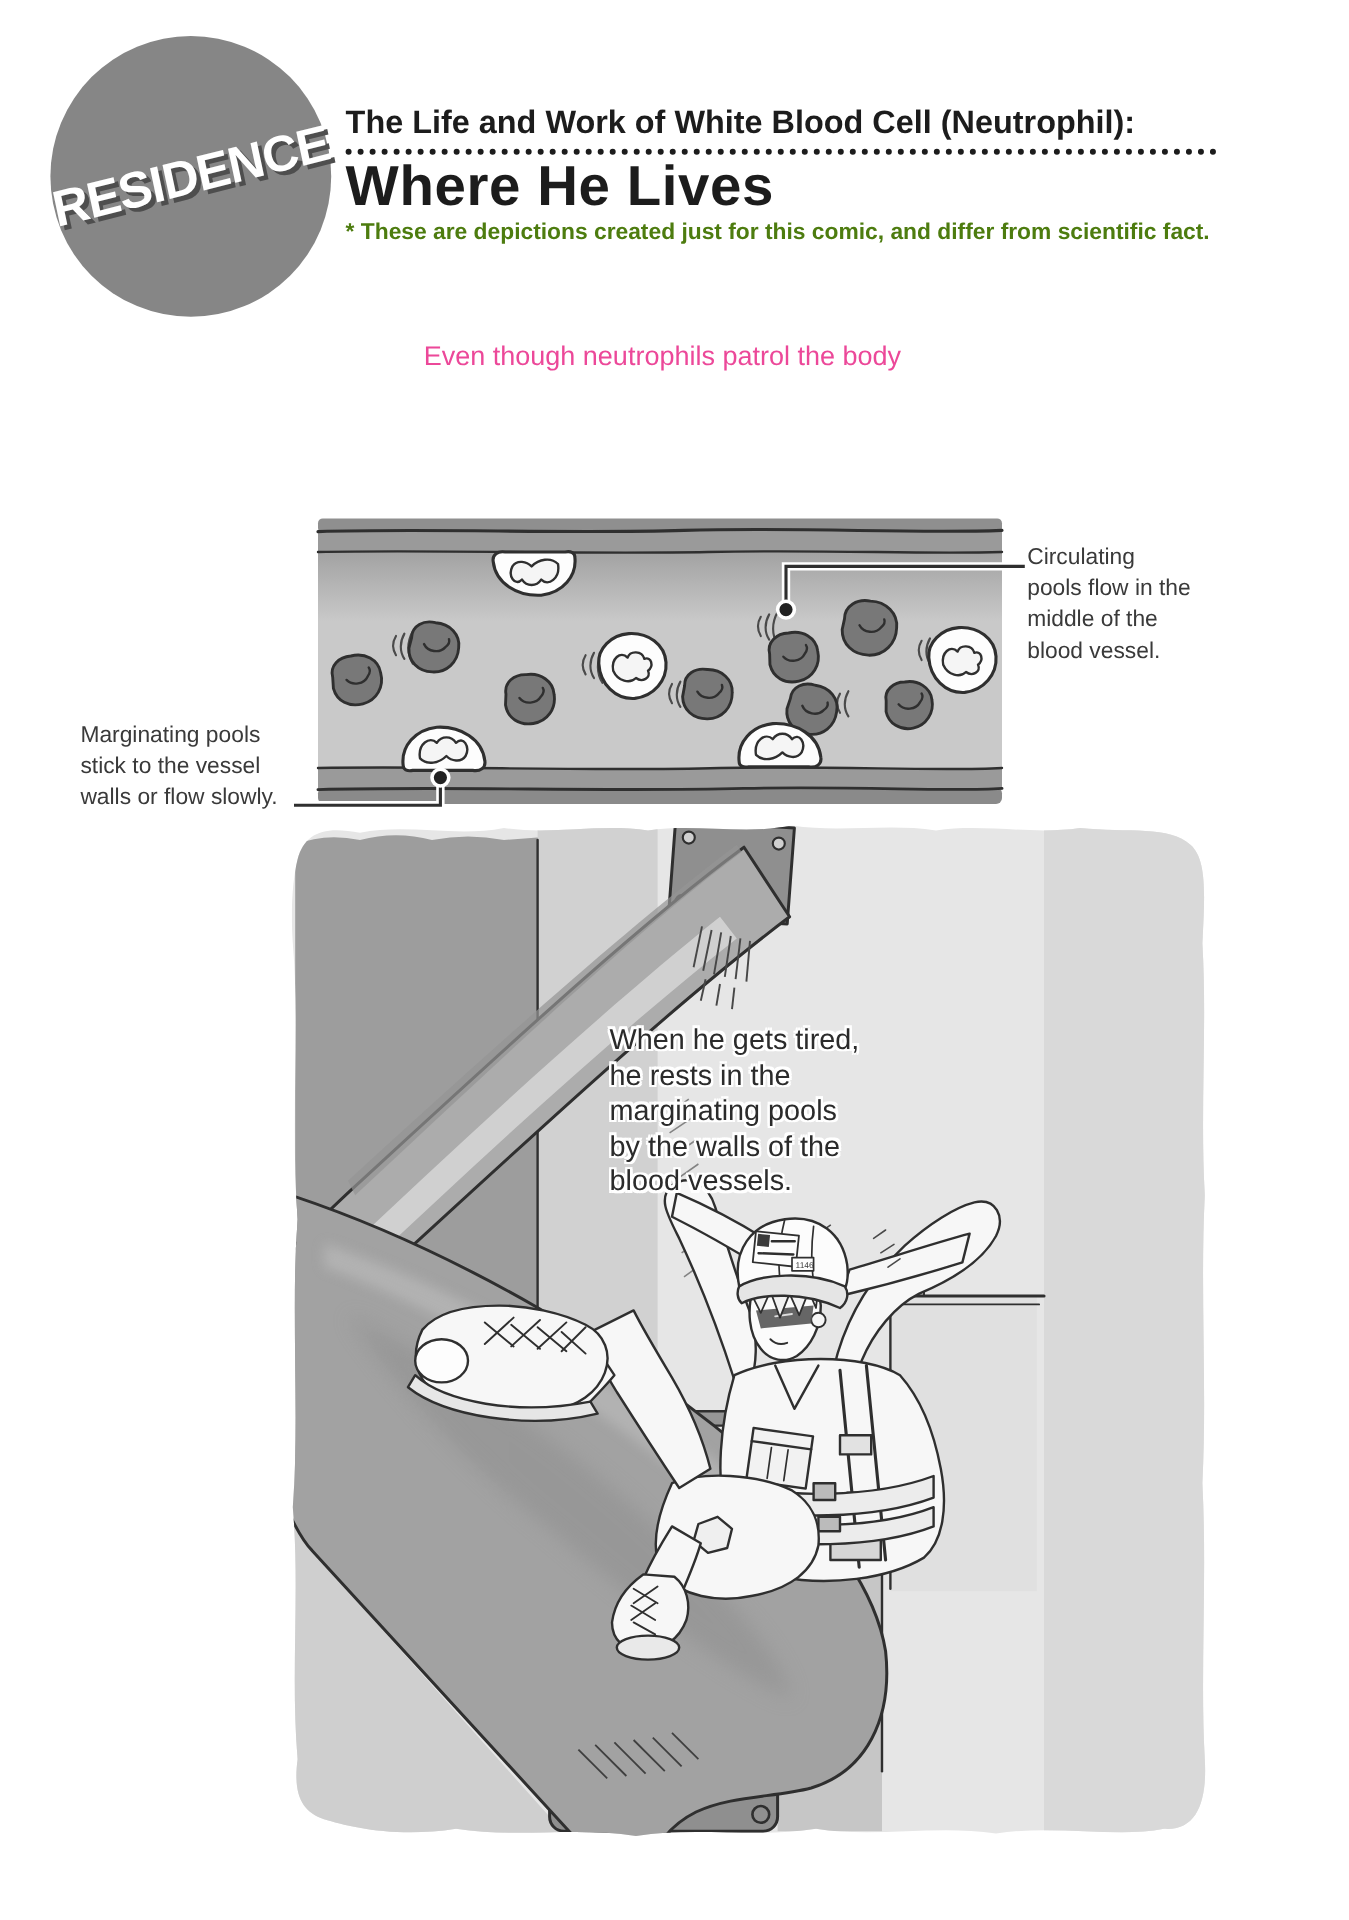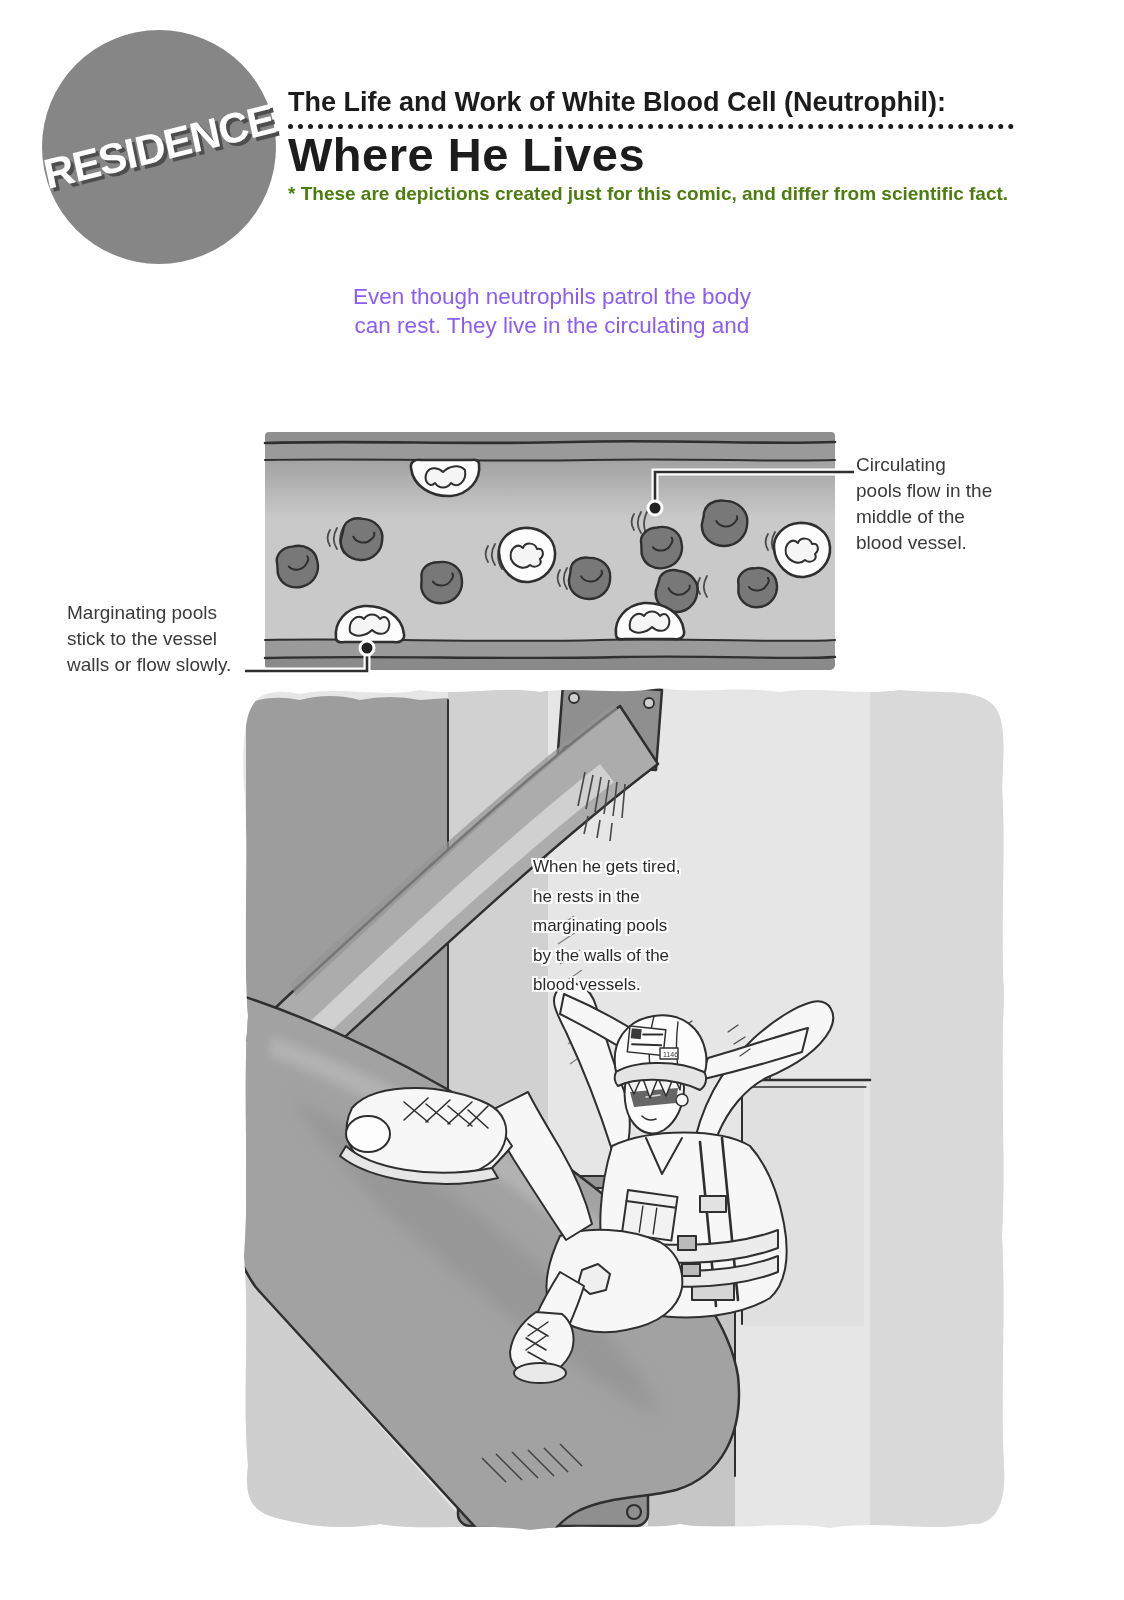--- a/index.html
+++ b/index.html
@@ -19,33 +19,33 @@
   }
   
   .header{position:absolute;left:288px;top:86px;width:730px;}
   .supertitle{font-size:27px;font-weight:700;color:#1c1c1c;line-height:1.2;}
   .dotline{margin-top:6px;width:726px;border-bottom:5px dotted #1c1c1c;height:0;}
   .pagetitle{font-size:47px;font-weight:700;color:#1c1c1c;line-height:1.05;margin-top:1px;letter-spacing:.5px;}
   .disclaimer{font-size:19px;font-weight:700;color:#4d7c0f;margin-top:3px;}
   
   .intro{
     position:absolute;left:302px;top:282px;width:500px;text-align:center;
-    font-size:22.5px;line-height:29px;color:#8b5cf6;
+    font-size:22.5px;line-height:29px;color:#ec4899;
   }
   
   .anno{position:absolute;font-size:19px;line-height:26px;color:#3a3a3a;}
   .anno-right{left:856px;top:452px;width:175px;}
   .anno-left{left:67px;top:600px;width:215px;}
   
   .vessel-svg{position:absolute;left:240px;top:428px;}
   .scene-svg{position:absolute;left:230px;top:676px;}
   
   .caption{
-    position:absolute;left:533px;top:852px;width:250px;
-    font-size:17px;line-height:29.5px;color:#2b2b2b;font-weight:400;
+    position:absolute;left:508px;top:852px;width:250px;
+    font-size:24px;line-height:29.5px;color:#2b2b2b;font-weight:400;
     text-shadow:-2px -2px 0 #fff,2px -2px 0 #fff,-2px 2px 0 #fff,2px 2px 0 #fff,
                 0 -2px 0 #fff,0 2px 0 #fff,-2px 0 0 #fff,2px 0 0 #fff;
   }
   .ink{stroke:#2f2f2f;stroke-linecap:round;stroke-linejoin:round;}
 </style>
 </head>
 <body>
 
 <div class="badge">
   <span>RESIDENCE</span>
@@ -53,21 +53,20 @@
 
 <div class="header">
   <div class="supertitle">The Life and Work of White Blood Cell (Neutrophil):</div>
   <div class="dotline"></div>
   <div class="pagetitle">Where He Lives</div>
   <div class="disclaimer">* These are depictions created just for this comic, and differ from scientific fact.</div>
 </div>
 
 <div class="intro">
   <div>Even though neutrophils patrol the body</div>
-  <div>can rest. They live in the circulating and</div>
 </div>
 
 <svg class="vessel-svg" width="622" height="252" viewBox="0 0 622 252">
   <defs>
     <linearGradient id="vtop" x1="0" y1="0" x2="0" y2="1">
       <stop offset="0" stop-color="#a2a2a2"></stop>
       <stop offset="1" stop-color="#c9c9c9"></stop>
     </linearGradient>
   </defs>
 

